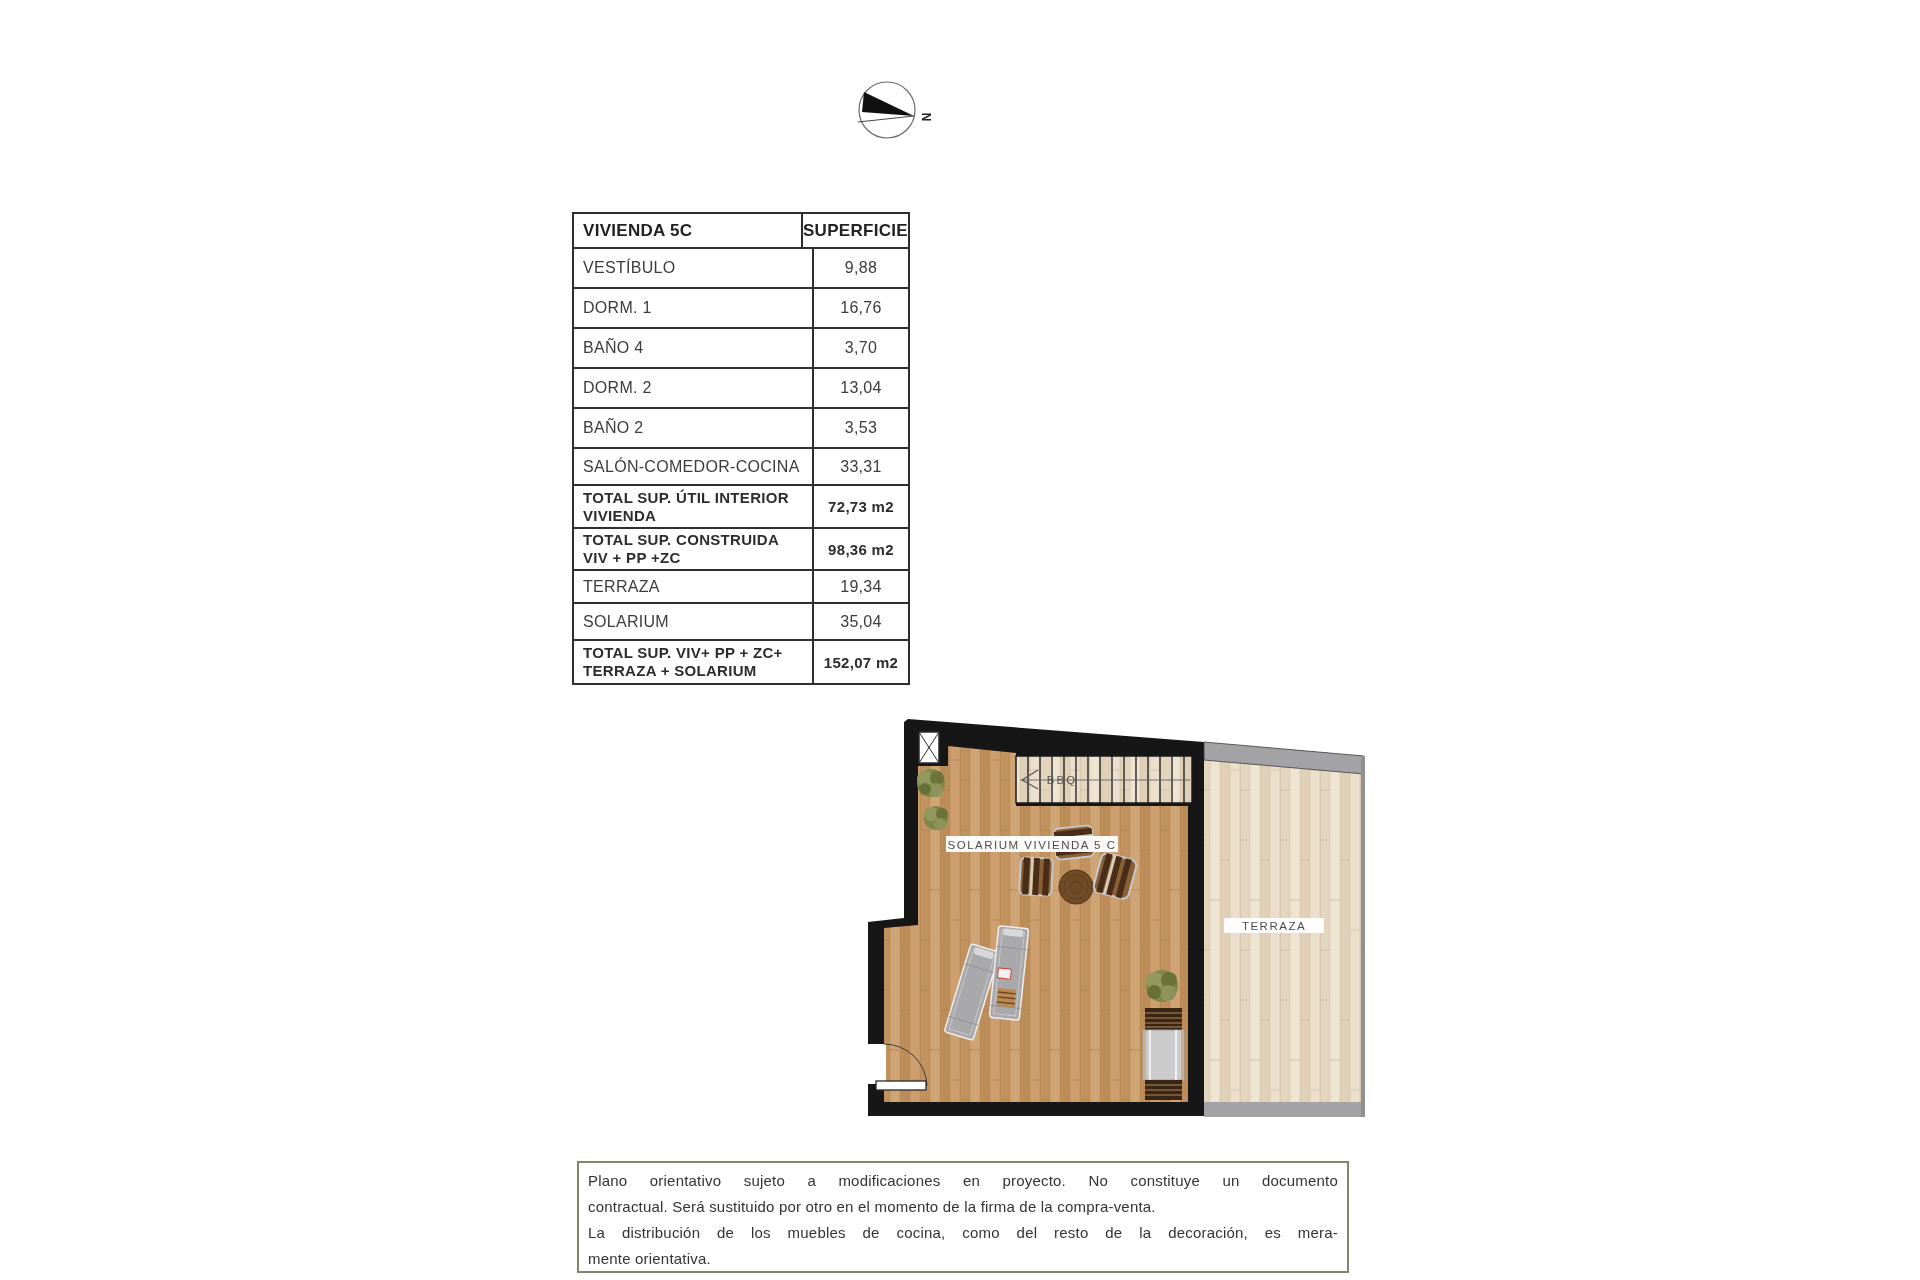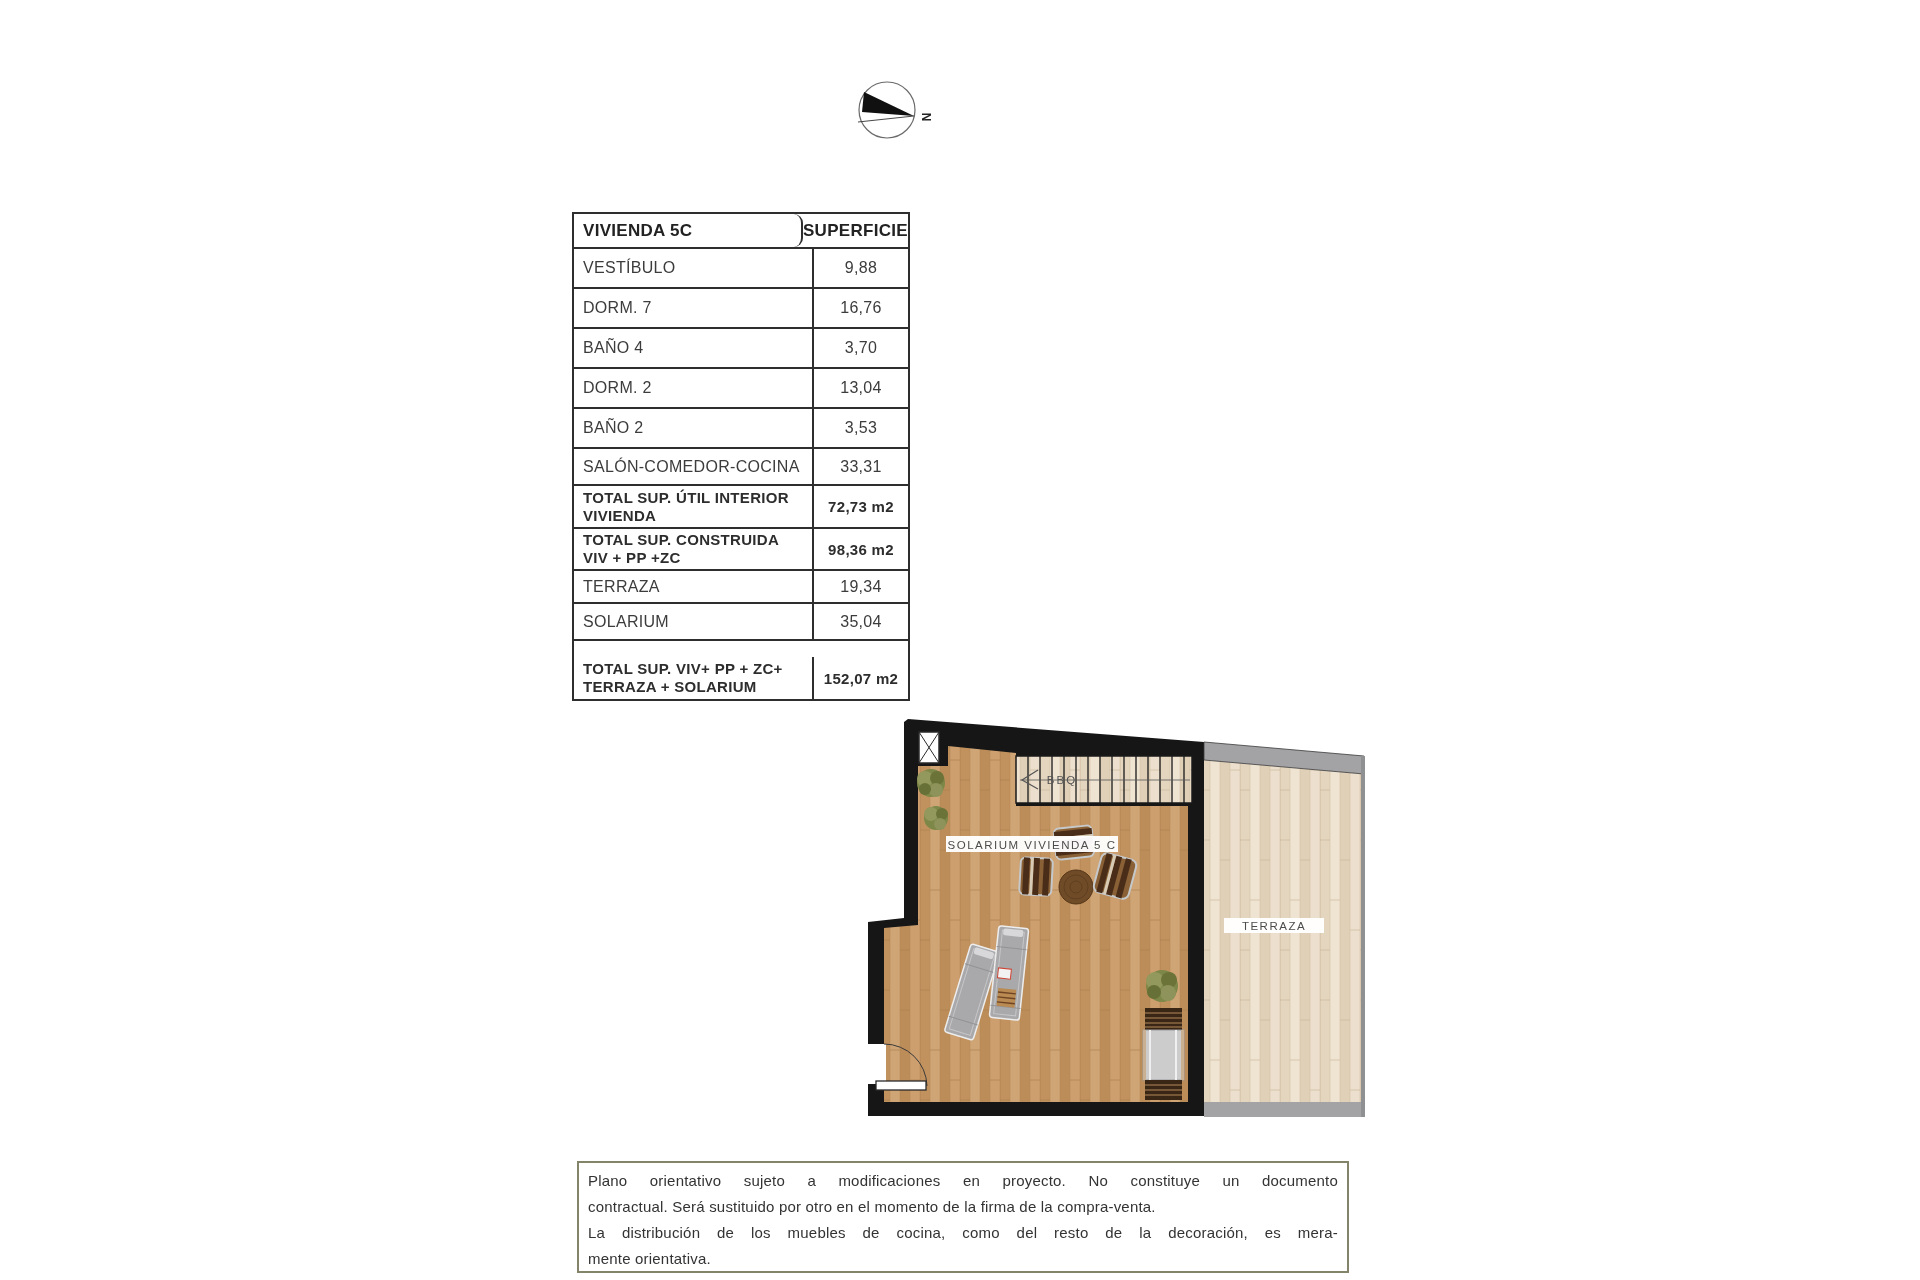--- a/index.html
+++ b/index.html
@@ -6,26 +6,26 @@
   body{
     width:1920px;height:1280px;position:relative;background:#ffffff;
     font-family:"Liberation Sans",sans-serif;overflow:hidden;
   }
   
   .atable{
     position:absolute;left:572px;top:212px;width:338px;
     border:2px solid #2e2e2e;background:#fff;color:#3c3c3c;box-sizing:border-box;
   }
   .tr{display:flex;border-bottom:2px solid #2e2e2e;}
-  .tr:last-child{border-bottom:none;margin-top:16px;}
+  .tr:last-child{border-bottom:none;}
   .tc{display:flex;align-items:center;box-sizing:border-box;}
   .tl{width:240px;padding-left:9px;padding-right:4px;border-right:2px solid #2e2e2e;
       font-size:16px;letter-spacing:.3px;line-height:18px;}
   .tv{flex:1;justify-content:center;text-align:left;font-size:16px;letter-spacing:.3px;}
-  .tr.hdr .tl,.tr.hdr .tv{font-weight:bold;font-size:17px;color:#222;border-radius:9px;}
+  .tr.hdr .tl,.tr.hdr .tv{font-weight:bold;font-size:17px;color:#222;}
   .tr.tot .tl,.tr.tot .tv{font-weight:bold;font-size:15px;color:#2d2d2d;}
   .h33{height:33px}.h38{height:38px}.h35{height:35px}.h41{height:41px}
   .h40{height:40px}.h31{height:31px}.h42{height:42px}
   
   .compass{position:absolute;left:848px;top:72px;width:100px;height:76px;}
   
   .plan{position:absolute;left:855px;top:710px;width:515px;height:415px;}
   
   .disc{
     position:absolute;left:577px;top:1161px;width:772px;height:112px;
@@ -48,21 +48,21 @@
 <div class="atable">
   <div class="tr hdr h33">
     <div class="tc tl">VIVIENDA 5C</div>
     <div class="tc tv">SUPERFICIE</div>
   </div>
   <div class="tr h38">
     <div class="tc tl">VESTÍBULO</div>
     <div class="tc tv">9,88</div>
   </div>
   <div class="tr h38">
-    <div class="tc tl">DORM. 7</div>
+    <div class="tc tl">DORM. 1</div>
     <div class="tc tv">16,76</div>
   </div>
   <div class="tr h38">
     <div class="tc tl">BAÑO 4</div>
     <div class="tc tv">3,70</div>
   </div>
   <div class="tr h38">
     <div class="tc tl">DORM. 2</div>
     <div class="tc tv">13,04</div>
   </div>

